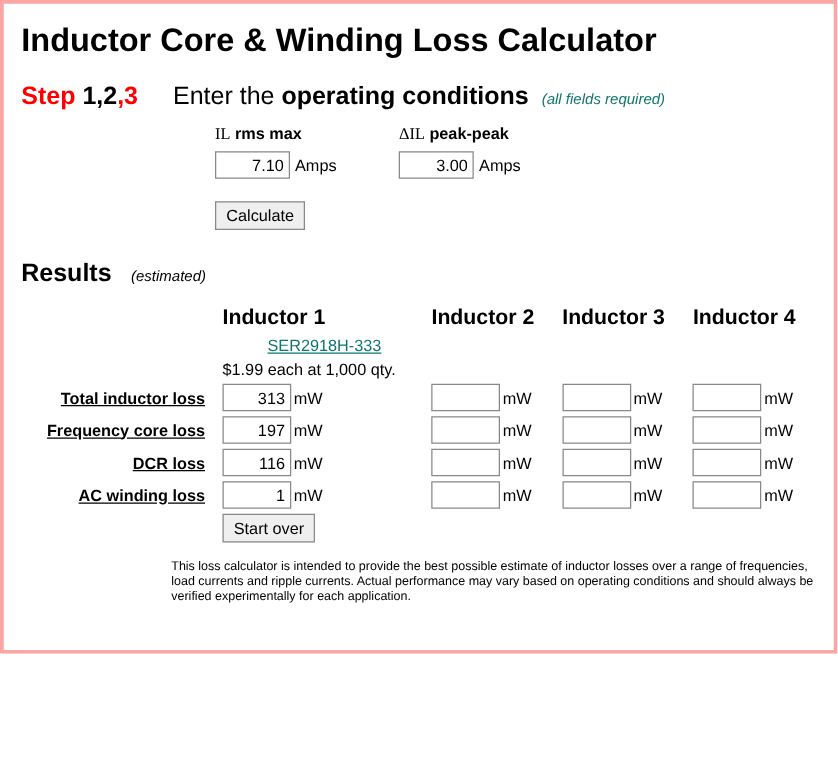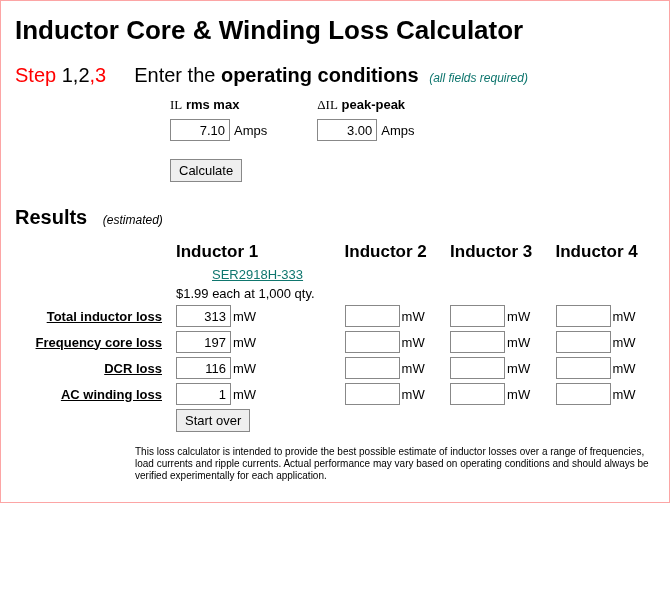--- a/index.html
+++ b/index.html
@@ -4,37 +4,37 @@
   <style>
     * { box-sizing: border-box; }
     body {
       font-family: Arial, Helvetica, sans-serif;
       margin: 0;
       padding: 0;
       background: #fff;
     }
     .container {
       width: 670px;
-      border: 1px solid #fca5a5;
-      padding: 10px 14px 20px 14px;
+      border: 3px solid #fca5a5;
+      padding: 10px 14px 36px 14px;
     }
     h1 {
       font-size: 26px;
       font-weight: bold;
       margin: 4px 0 18px 0;
     }
     .step-row {
       display: flex;
       align-items: baseline;
       gap: 28px;
       margin-bottom: 8px;
     }
     .step-label {
       font-size: 20px;
-      font-weight: normal;
+      font-weight: bold;
     }
     .step-num { color: #f00; }
     .step-black { color: #000; }
     .enter-text { font-size: 20px; }
     .enter-text b { font-weight: bold; }
     .enter-note { font-style: italic; font-size: 12px; margin-left: 6px; color: #0f766e;}
     .conditions {
       margin-left: 155px;
       margin-top: 10px;
     }

